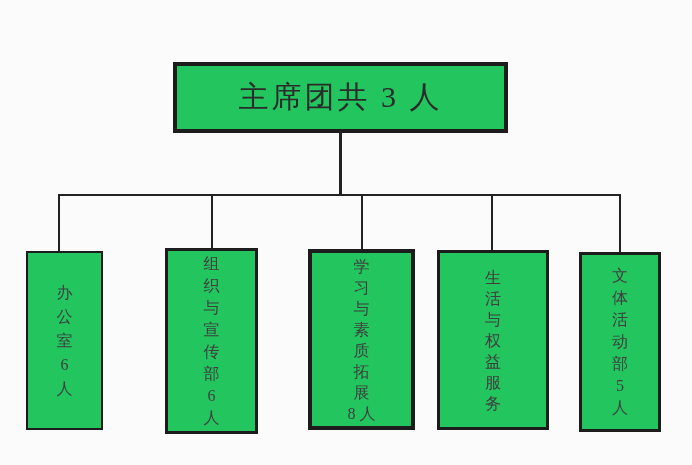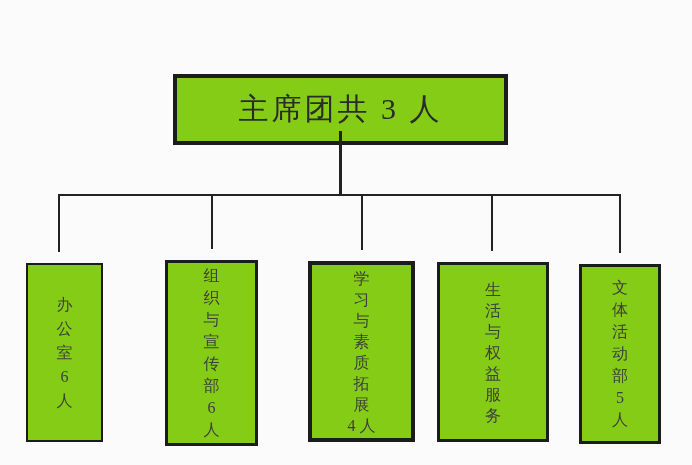--- a/index.html
+++ b/index.html
@@ -13,29 +13,28 @@
     background: #fbfbfb;
     font-family: "Liberation Serif", "DejaVu Serif", serif;
   }
   .canvas {
     position: relative;
     width: 692px;
     height: 465px;
   }
   .box {
     position: absolute;
-    background: #84cc16;
+    background: #22c55e;
     border: 3px solid #1c1c1c;
     box-sizing: border-box;
     display: flex;
     flex-direction: column;
     align-items: center;
     justify-content: center;
     color: #3a3a3a;
-    margin-top: 12px;
   }
   .root-box {
     left: 173px;
     top: 62px;
     width: 335px;
     height: 71px;
     border-width: 4px;
   }
   .root-label {
     font-size: 30px;
@@ -109,21 +108,21 @@
   </div>
 
   <div class="box dept-box box-learning">
     <div class="ch">学</div>
     <div class="ch">习</div>
     <div class="ch">与</div>
     <div class="ch">素</div>
     <div class="ch">质</div>
     <div class="ch">拓</div>
     <div class="ch">展</div>
-    <div class="ch">4 人</div>
+    <div class="ch">8 人</div>
   </div>
 
   <div class="box dept-box box-life">
     <div class="ch">生</div>
     <div class="ch">活</div>
     <div class="ch">与</div>
     <div class="ch">权</div>
     <div class="ch">益</div>
     <div class="ch">服</div>
     <div class="ch">务</div>

